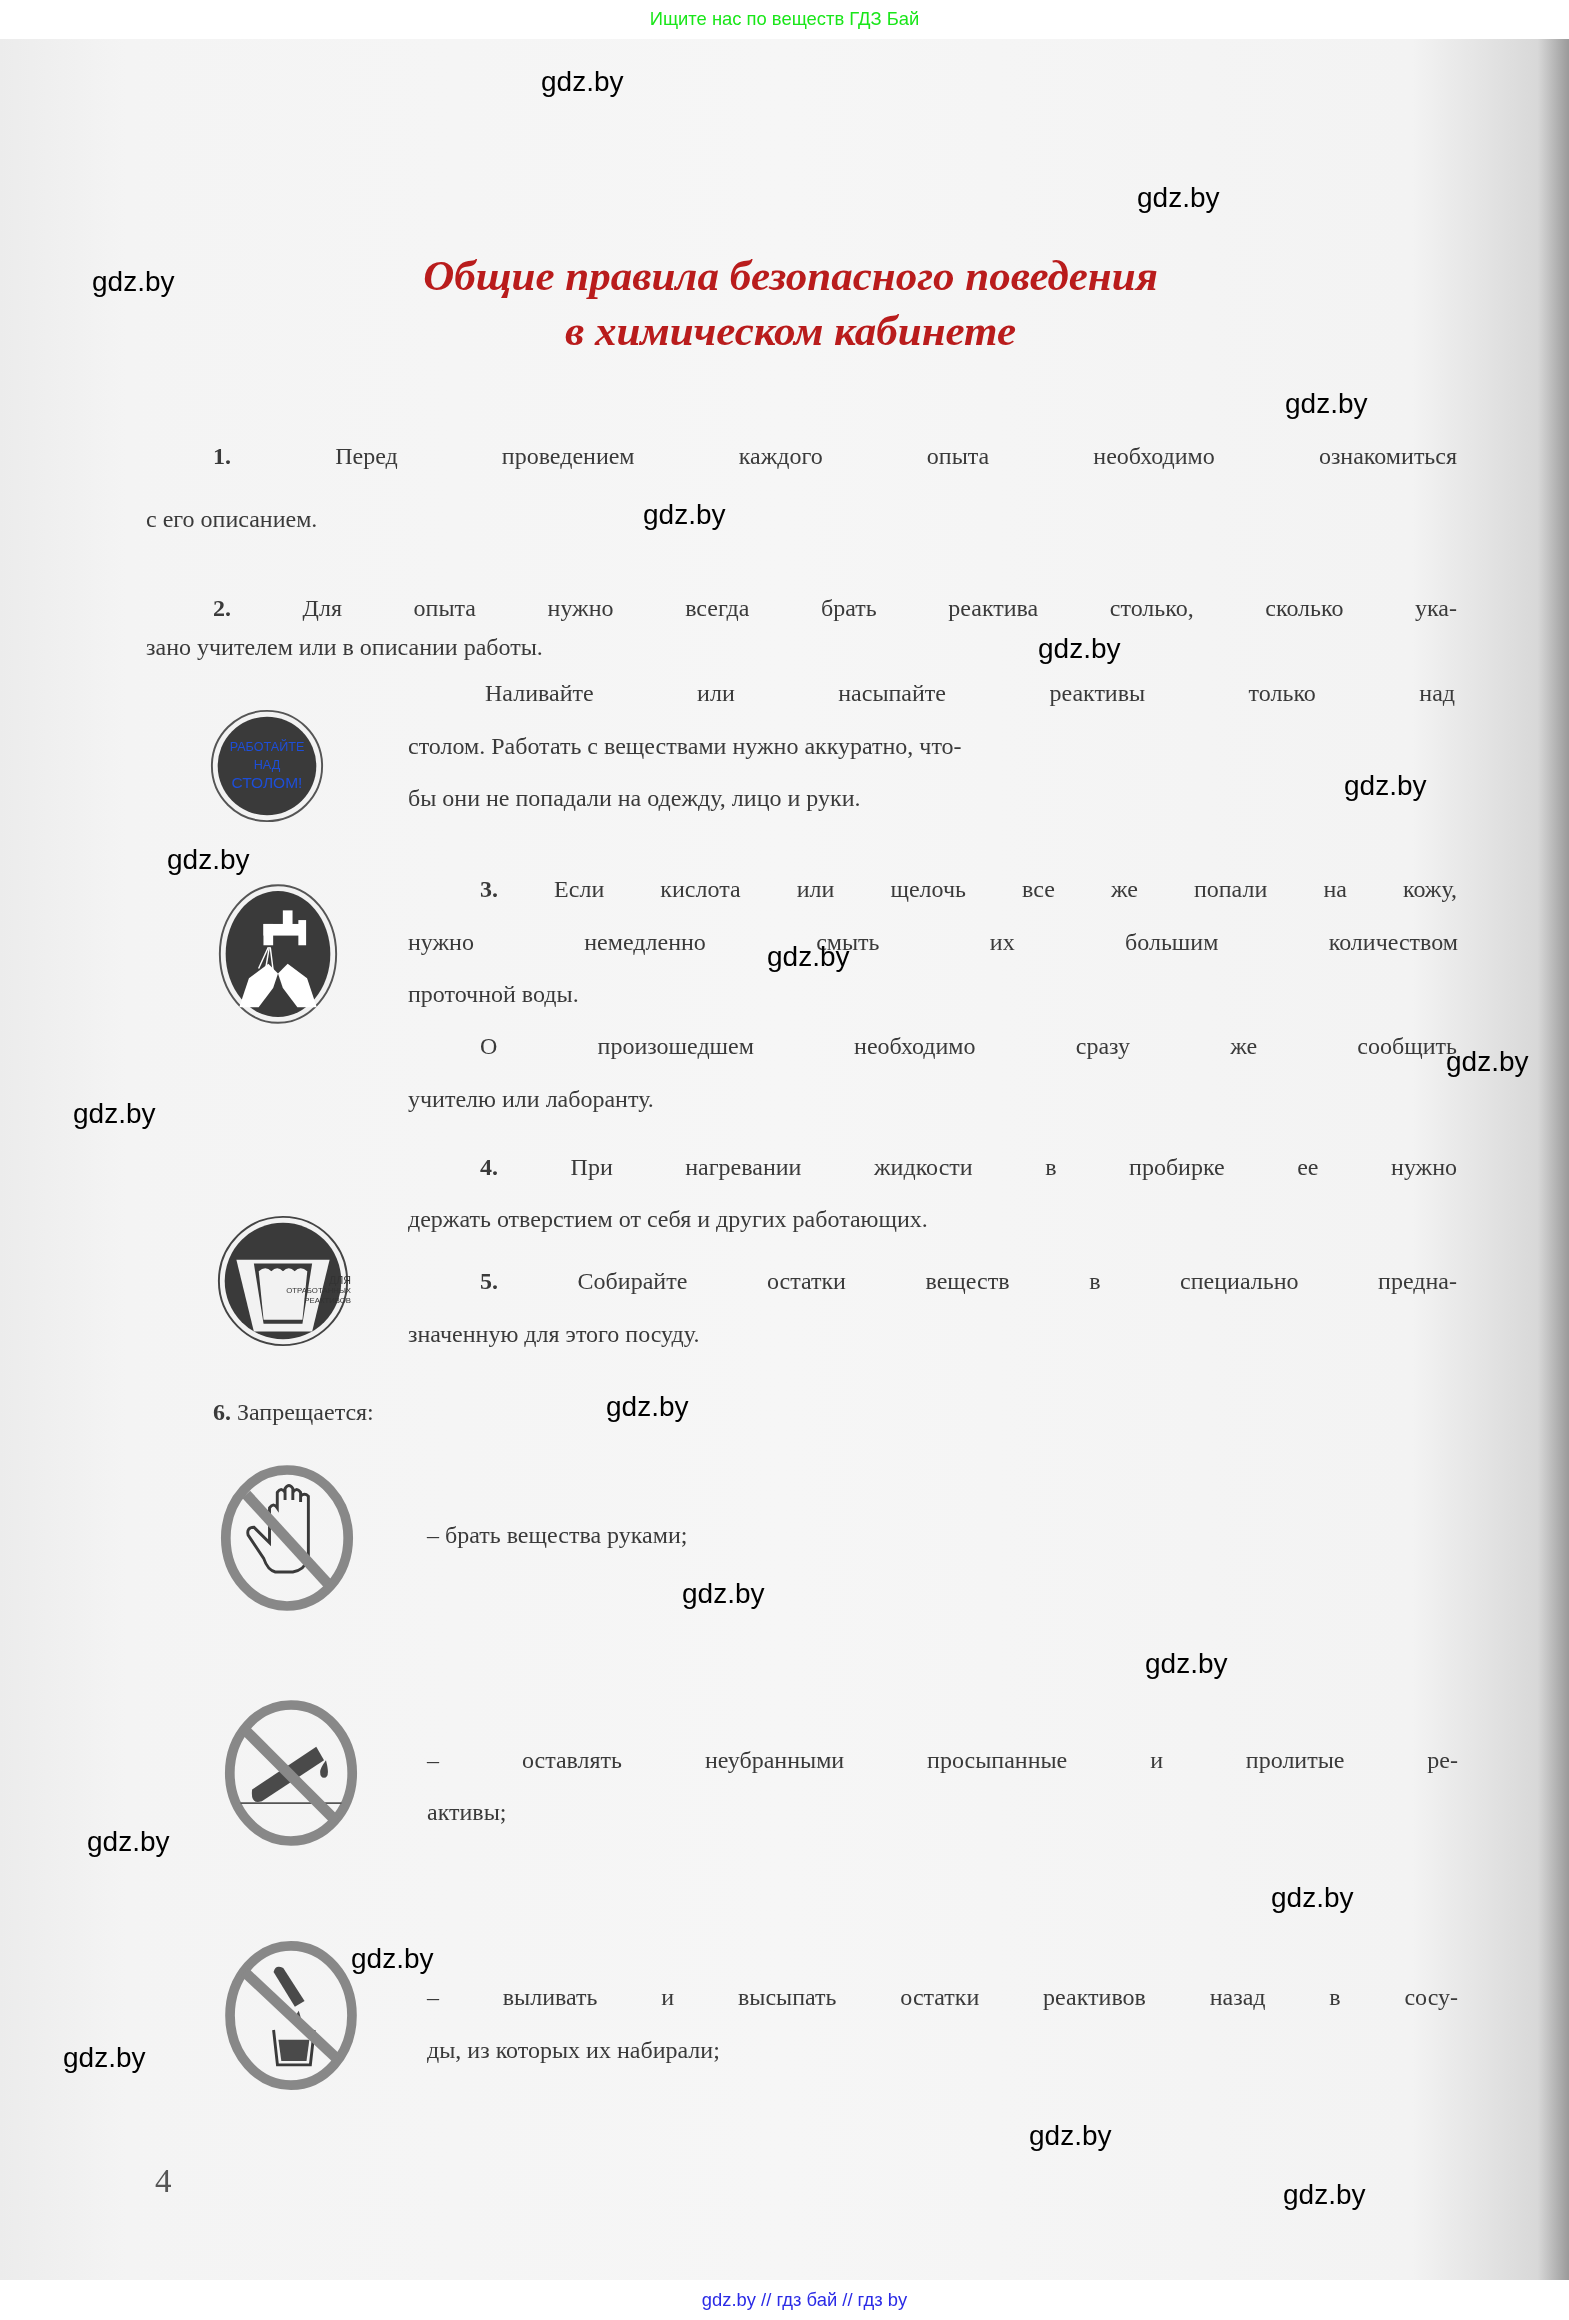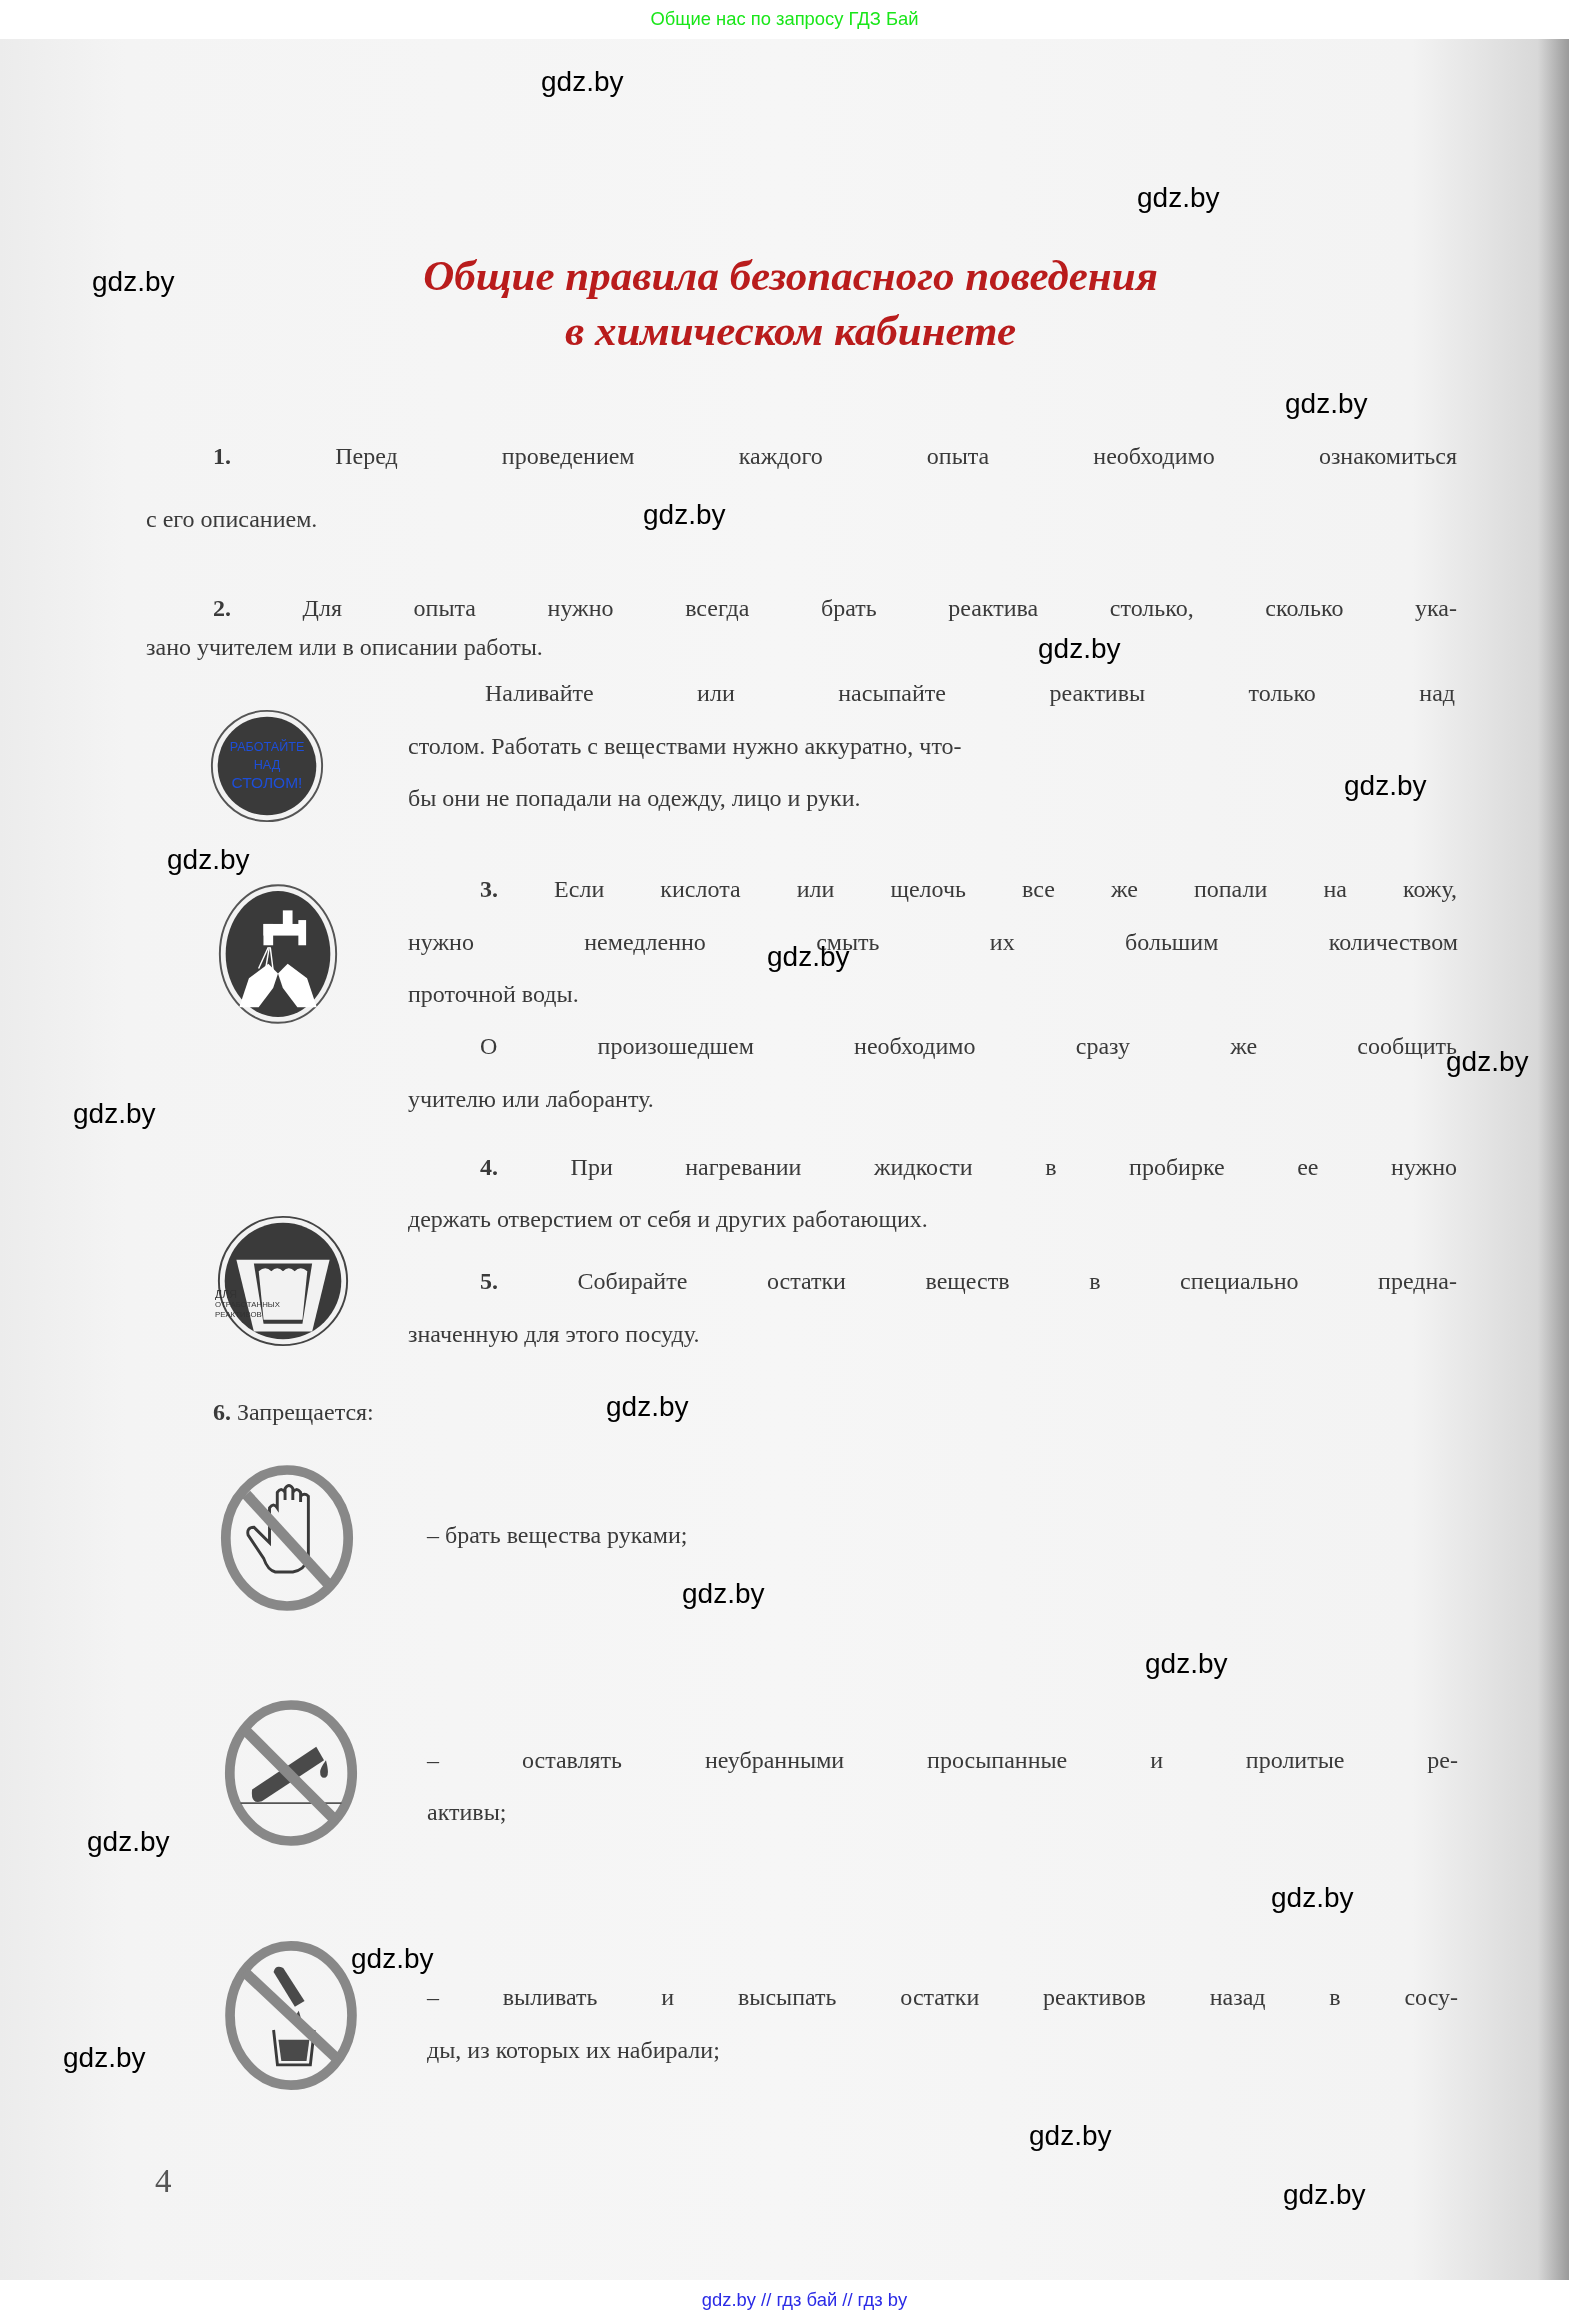--- a/index.html
+++ b/index.html
@@ -43,21 +43,21 @@
     font-size: 28px; color: #000; line-height: 1;
   }
   .icon { position: absolute; }
   .page-number {
     position: absolute; left: 155px; top: 2163px; font-size: 33px; color: #555;
   }
 </style>
 </head>
 <body>
 
-<div class="top-banner">Общие нас по запросу ГДЗ Бай</div>
+<div class="top-banner">Ищите нас по веществ ГДЗ Бай</div>
 
 <div class="page"></div>
 
 <div class="title t1">Общие правила безопасного поведения</div>
 <div class="title t2">в химическом кабинете</div>
 
 <div class="line just" style="left:213px; top:444px; width:1244px;"><span class="num">1.</span> <span>Перед проведением каждого опыта необходимо ознакомиться</span></div>
 <div class="line" style="left:146px; top:507px;">с его описанием.</div>
 
 <div class="line just" style="left:213px; top:576px; width:1244px;margin-top:20px;"><span class="num">2.</span> <span>Для опыта нужно всегда брать реактива столько, сколько ука-</span></div>
@@ -105,21 +105,21 @@
 <div class="line" style="left:408px; top:1207px;">держать отверстием от себя и других работающих.</div>
 
 <div class="icon" style="left:215px; top:1213px; width:136px; height:136px;">
   <svg width="136" height="136" viewBox="0 0 140 140">
     <circle cx="70" cy="70" r="66" fill="#f2f2f2" stroke="#444" stroke-width="2"></circle>
     <circle cx="70" cy="70" r="60" fill="#3a3a3a"></circle>
     <path d="M22 48 L118 48 L100 122 L40 122 Z" fill="#f2f2f2"></path>
     <path d="M40 52 L100 52 L90 114 L50 114 Z" fill="#3a3a3a"></path>
     <path d="M45 60 Q52 54 58 60 Q64 54 70 60 Q76 54 82 60 Q88 54 95 60 L90 110 L50 110 Z" fill="#f2f2f2"></path>
   </svg>
-  <div style="position:absolute; left:0; top:76px; width:136px; text-align:left; color:#333; font-family:'Liberation Sans',sans-serif; font-size:7.8px; line-height:10.7px;">
+  <div style="position:absolute; left:0; top:62px; width:136px; text-align:right; color:#333; font-family:'Liberation Sans',sans-serif; font-size:7.8px; line-height:10.7px;">
     <div style="font-size:10.7px;">ДЛЯ</div>
     <div>ОТРАБОТАННЫХ</div>
     <div>РЕАКТИВОВ</div>
   </div>
 </div>
 
 <div class="line just" style="left:480px; top:1269px; width:977px;"><span class="num">5.</span> <span>Собирайте остатки веществ в специально предна-</span></div>
 <div class="line" style="left:408px; top:1322px;">значенную для этого посуду.</div>
 
 <div class="line" style="left:213px; top:1400px;"><span class="num">6.</span> <span>Запрещается:</span></div>

